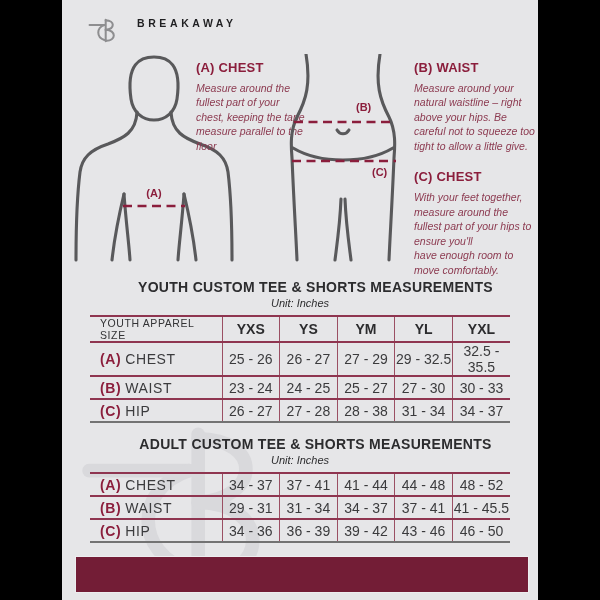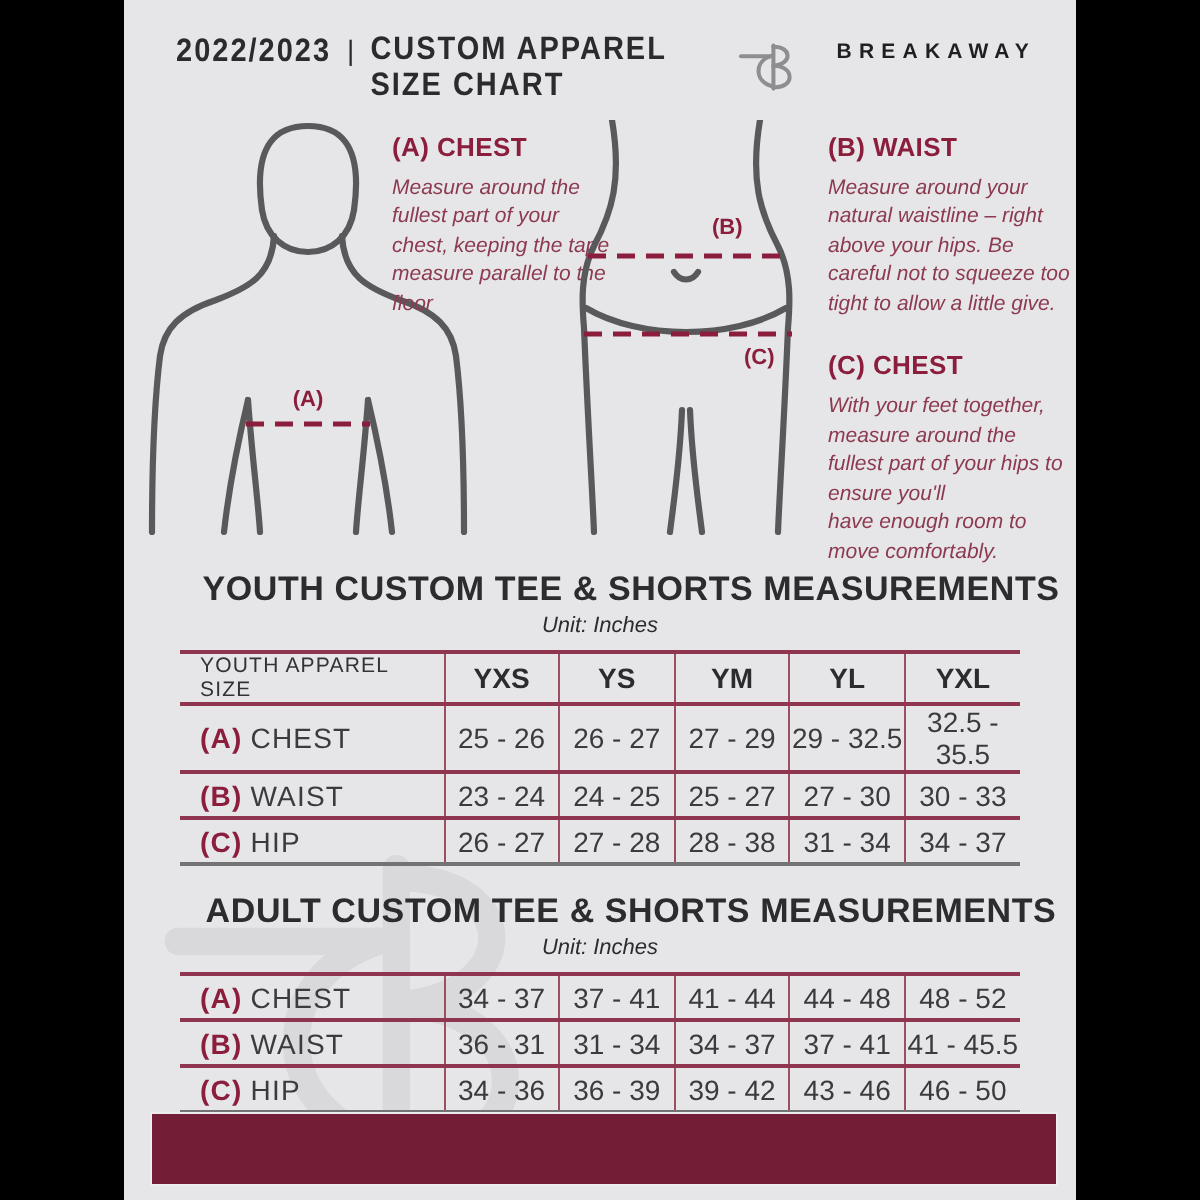--- a/index.html
+++ b/index.html
@@ -38,21 +38,21 @@
   .note-right { left: 352px; top: 6px; width: 122px; }
   .note-right .block + .block { margin-top: 16px; }
   .pre { white-space: pre-line; }
 
   .dash { stroke: #8b1e3c; stroke-width: 2.6; stroke-dasharray: 9 5.5; fill: none; }
   .marker { font-size: 11px; font-weight: 700; fill: #8b1e3c; font-family: "Liberation Sans", sans-serif; }
   .body-line { stroke: currentColor; stroke-width: 3.1; fill: none; stroke-linecap: round; }
 
   
   .tbl-block { position: relative; z-index: 1; }
-  .tbl-title { text-align: center; font-size: 17px; font-weight: 800; color: #2c2c2e; letter-spacing: .3px; margin-top: 13px; padding-left: 31px; }
+  .tbl-title { text-align: center; font-size: 14px; font-weight: 800; color: #2c2c2e; letter-spacing: .3px; margin-top: 13px; padding-left: 31px; }
   .tbl-unit { text-align: center; font-size: 11px; font-style: italic; color: #2c2c2e; margin: 2px 0 6px; }
   table { width: 420px; margin: 0 auto; border-collapse: collapse; table-layout: fixed; }
   col.c0 { width: 132px; }
   td { height: 23px; font-size: 14px; color: #3b3b3d; vertical-align: middle; }
   tr { border-top: 2px solid #8f3550; margin-top: 37px; }
   tr:last-child { border-bottom: 2px solid #737373; }
   td + td { border-left: 1.2px solid #9b4f63; text-align: center; }
   td.size-h { font-weight: 700; color: #2c2c2e; }
   td.lbl, td.first-h { padding-left: 10px; letter-spacing: .6px; }
   td.first-h { font-size: 10.5px; color: #333335; }
@@ -83,25 +83,20 @@
 
 <div class="page">
 
   <div class="watermark">
     <svg viewBox="0 0 44 40">
         <use href="#logo-b"></use>
       </svg>
   </div>
 
   <div class="header">
-    <div class="title-wrap">
-      <span class="title-part">2022/2023</span>
-      <span class="title-sep">|</span>
-      <span class="title-part">CUSTOM APPAREL SIZE CHART</span>
-    </div>
     <div class="brand">
       <svg viewBox="0 0 44 40">
           <use href="#logo-b"></use>
         </svg>
       <span class="brand-name">BREAKAWAY</span>
     </div>
   </div>
 
   <div class="guide">
 
@@ -213,21 +208,21 @@
       <tr>
         <td class="lbl"><span class="pfx">(A)</span><span>CHEST</span></td>
         <td>34 - 37</td>
         <td>37 - 41</td>
         <td>41 - 44</td>
         <td>44 - 48</td>
         <td>48 - 52</td>
       </tr>
       <tr>
         <td class="lbl"><span class="pfx">(B)</span><span>WAIST</span></td>
-        <td>36 - 31</td>
+        <td>29 - 31</td>
         <td>31 - 34</td>
         <td>34 - 37</td>
         <td>37 - 41</td>
         <td>41 - 45.5</td>
       </tr>
       <tr>
         <td class="lbl"><span class="pfx">(C)</span><span>HIP</span></td>
         <td>34 - 36</td>
         <td>36 - 39</td>
         <td>39 - 42</td>

